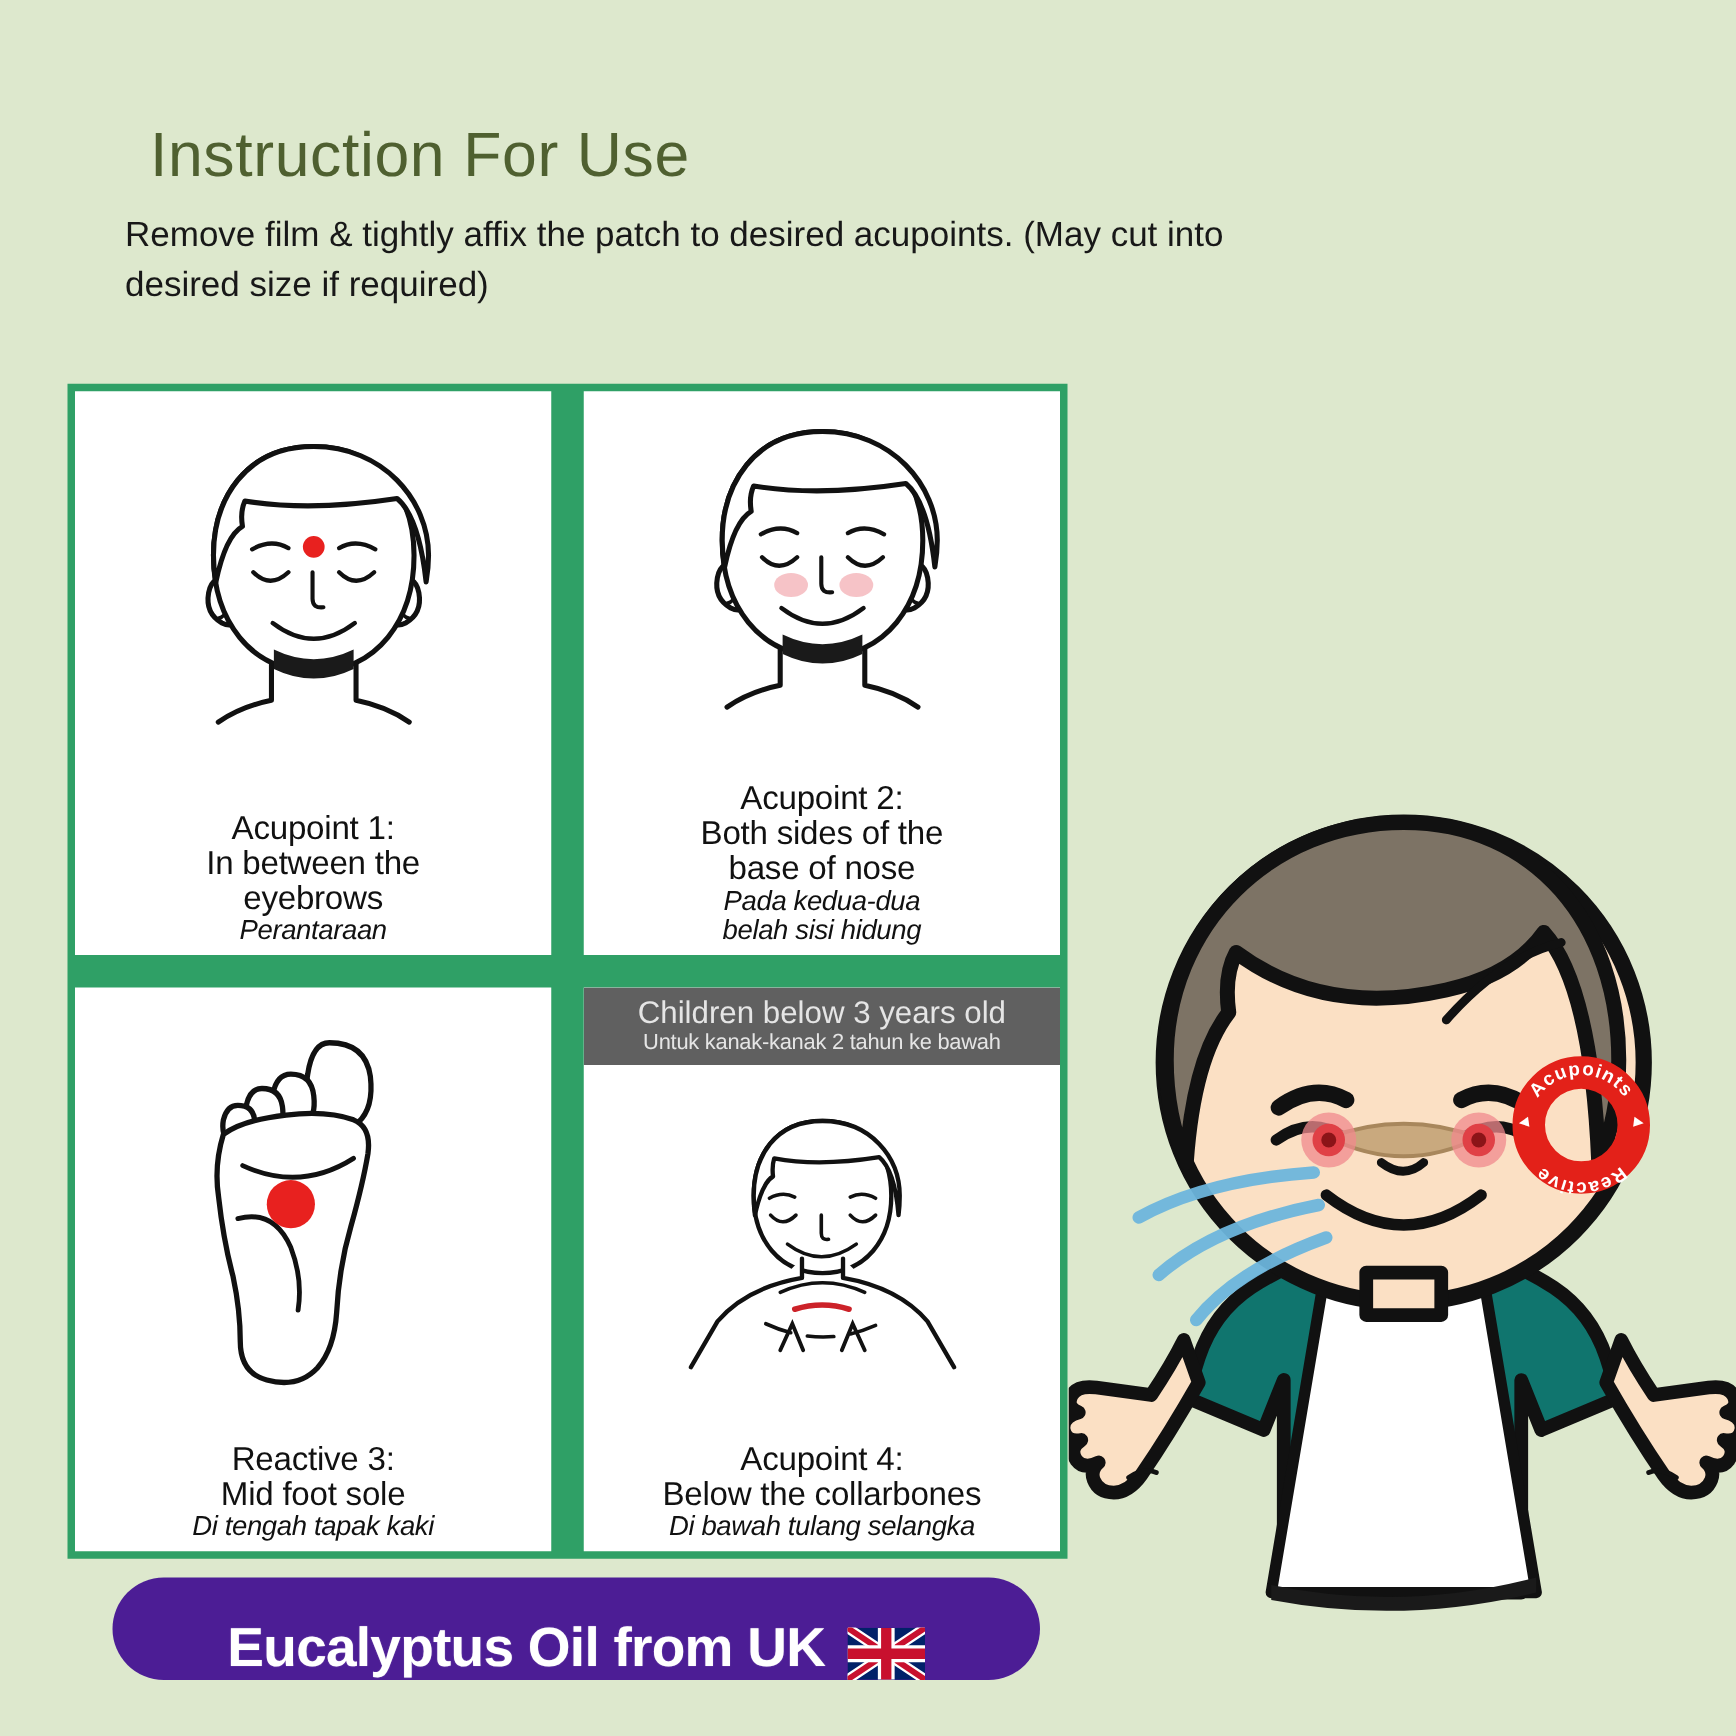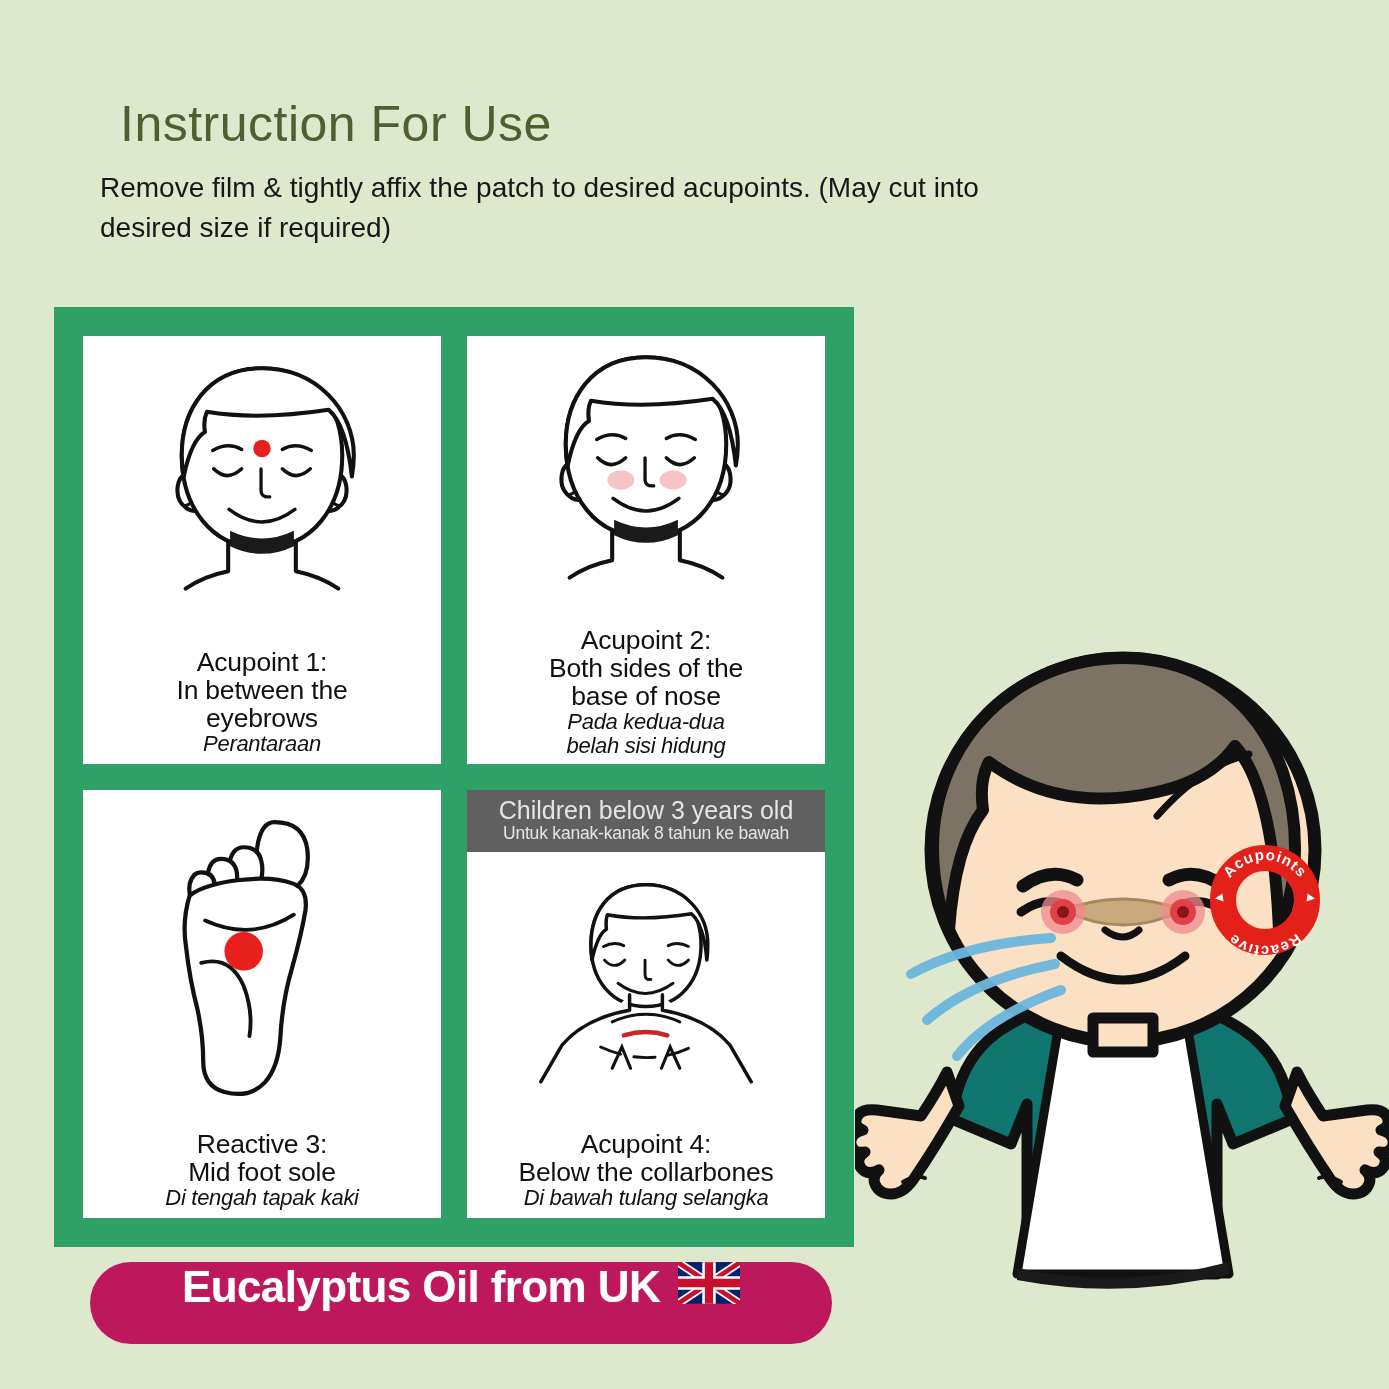--- a/index.html
+++ b/index.html
@@ -21,21 +21,21 @@
   .subtitle{
     position:absolute;left:72px;top:168px;width:900px;
     font-size:28px;line-height:1.42;color:#181818;font-weight:400;margin-left:28px;
   }
 
   
   .grid{
     position:absolute;left:54px;top:307px;
     width:800px;height:940px;
     background:#2fa066;
-    padding:29px;box-sizing:border-box;
+    padding:6px;box-sizing:border-box;
     display:grid;grid-template-columns:1fr 1fr;grid-template-rows:1fr 1fr;
     gap:26px;
   }
   .cell{
     background:#ffffff;position:relative;overflow:hidden;
     display:flex;flex-direction:column;align-items:center;
   }
   .fig{flex:1 1 auto;display:flex;align-items:center;justify-content:center;width:100%;}
   .cap{
     text-align:center;padding:0 4px 8px 4px;width:100%;box-sizing:border-box;
@@ -49,22 +49,22 @@
     background:#606060;color:#e5e5e5;width:100%;box-sizing:border-box;
     text-align:center;padding:7px 4px 9px 4px;
   }
   .greyband .b1{font-size:25px;line-height:1.05;}
   .greyband .b2{font-size:17.5px;line-height:1.15;letter-spacing:-.2px;}
 
   
   .pill{
     position:absolute;left:90px;top:1262px;
     width:742px;height:82px;border-radius:42px;
-    background:#be185d;
-    display:flex;align-items:flex-start;justify-content:center;gap:18px;
+    background:#4c1d95;
+    display:flex;align-items:flex-end;justify-content:center;gap:18px;
   }
   .pill .ptxt{
     color:#fff;font-size:44px;font-weight:700;letter-spacing:-.6px;
     text-shadow:0 0 1px rgba(255,255,255,.4);
   }
   .flag{width:62px;height:42px;display:block;}
 
   
   .mascot{position:absolute;left:855px;top:620px;width:534px;height:700px;}
   .badge{position:absolute;left:1205px;top:840px;width:120px;height:120px;}
@@ -175,21 +175,21 @@
       <div class="cap">
         <div class="en"><span>Reactive 3:</span></div>
         <div class="en"><span>Mid foot sole</span></div>
         <div class="ms"><span>Di tengah tapak kaki</span></div>
       </div>
     </div>
 
     <div class="cell">
       <div class="greyband">
         <div class="b1">Children below 3 years old</div>
-        <div class="b2">Untuk kanak-kanak 8 tahun ke bawah</div>
+        <div class="b2">Untuk kanak-kanak 2 tahun ke bawah</div>
       </div>
       <div class="fig">
         <svg viewBox="0 0 290 240" width="280" height="232">
           <g fill="#fff" stroke="#111" stroke-width="3.6" stroke-linecap="round" stroke-linejoin="round">
             <path d="M104 64 q-11 -4 -13 7 q-2 12 8 17 q5 3 8 -1"></path>
             <path d="M186 64 q11 -4 13 7 q2 12 -8 17 q-5 3 -8 -1"></path>
             <path d="M128 100 l0 26 M162 100 l0 26"></path>
 
             <path d="M145 10 C105 10 88 40 88 72 C88 108 109 136 145 136 C181 136 202 108 202 72 C202 40 185 10 145 10 Z"></path>
 

